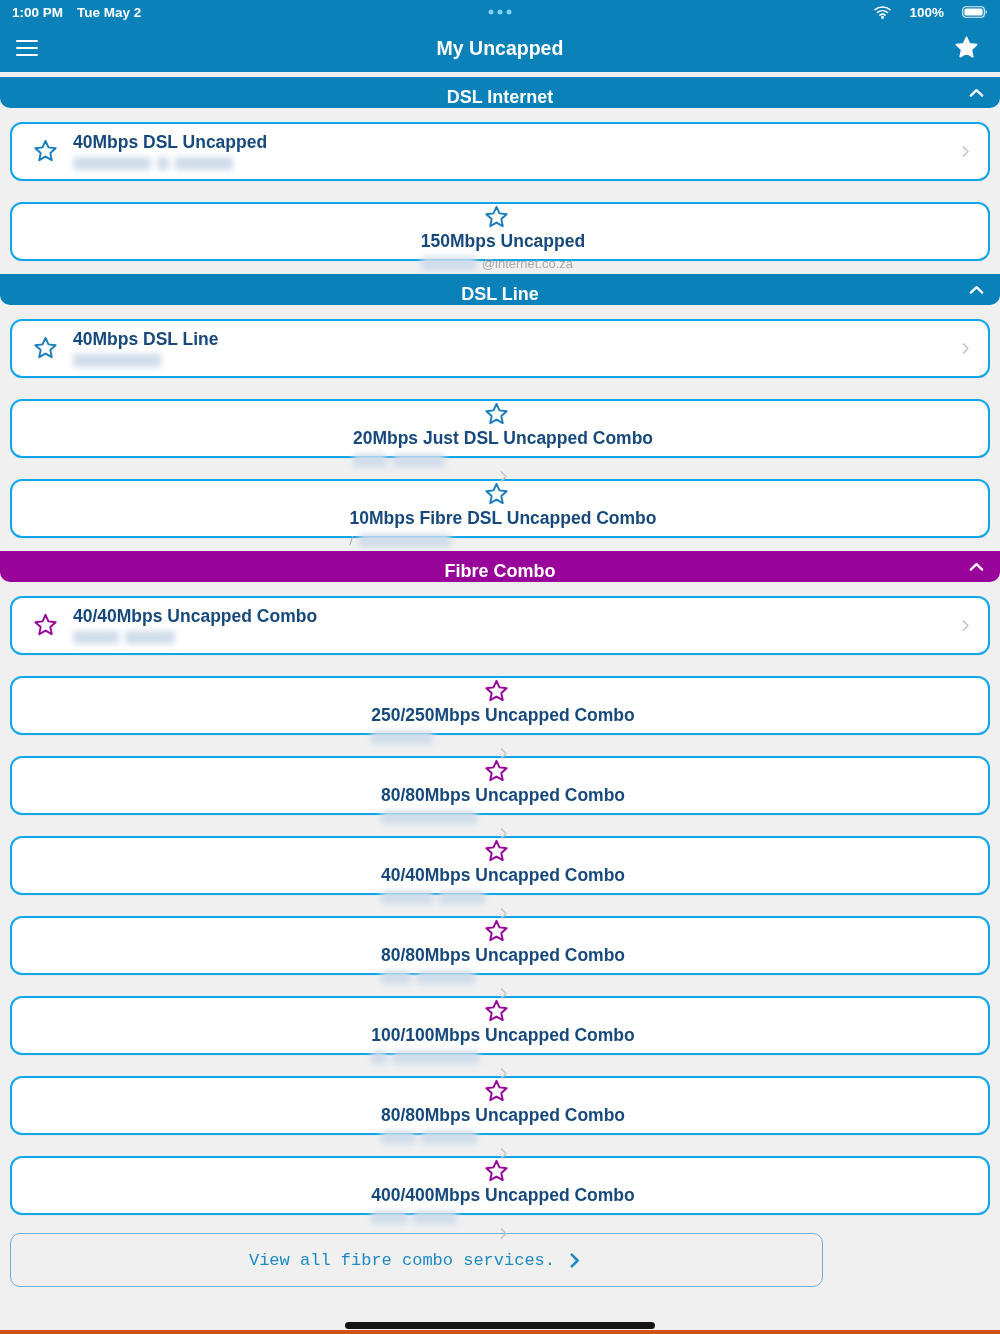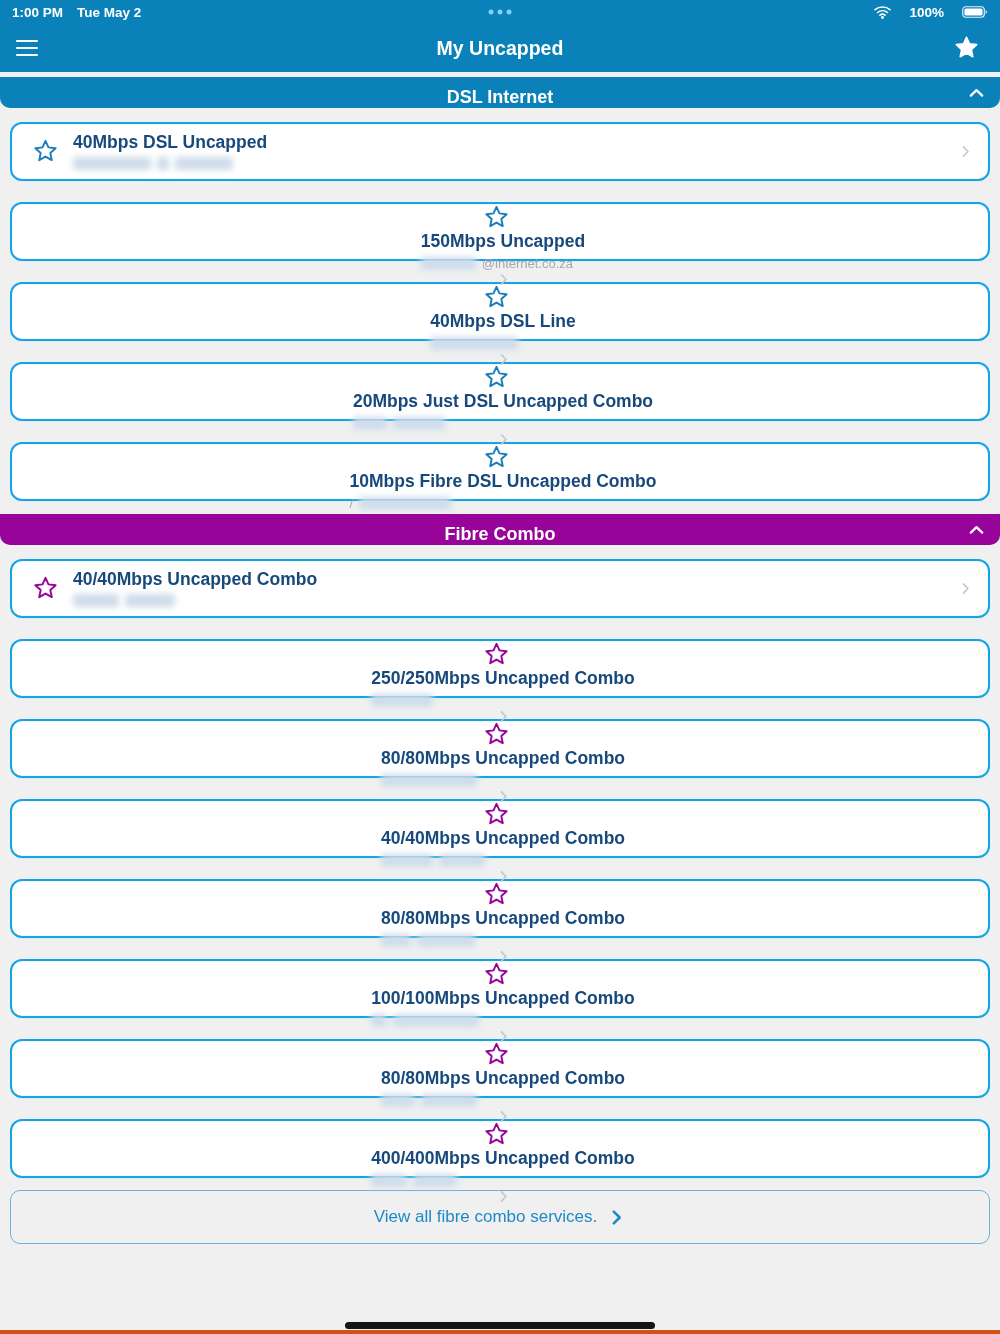--- a/index.html
+++ b/index.html
@@ -56,25 +56,25 @@
   .card-text { flex:1; min-width:0; }
   .card-title { font-size:17.5px; font-weight:700; color:#17497c; }
   .card-sub {
     margin-top:3px; height:16px; display:flex; align-items:center; gap:6px;
     font-size:13px; color:#a7a7ac;
   }
   .blur-seg { display:inline-block; height:13px; border-radius:2px; background:#cfdcea; filter:blur(3px); }
   .card .disclosure { line-height:0; flex:0 0 auto; }
   
   .view-all {
-    margin:12px 10px 0; height:54px;
+    margin:18px 10px 0; height:54px;
     border:1.5px solid #6fb0d8; border-radius:10px;
     display:flex; align-items:center; justify-content:center; gap:10px;
     color:#1d8ac5; font-size:17px; cursor:pointer; background:transparent;
-    width:980px; font-family:Liberation Sans, sans-serif;
+    width:813px; font-family:Liberation Mono, monospace;
   }
   .home-indicator {
     position:absolute; bottom:5px; left:50%; transform:translateX(-50%);
     width:310px; height:7px; background:#141414; border-radius:4px; z-index:5;
   }
   .bottom-edge { position:absolute; bottom:0; left:0; width:100%; height:4px; background:#cf5414; z-index:4; }
 </style>
 </head>
 <body>
 
@@ -155,20 +155,26 @@
         <div class="card-title">150Mbps Uncapped</div>
         <div class="card-sub">
           <span class="blur-seg" style="width: 55px;"></span>
           <span>@internet.co.za</span>
         </div>
       </div>
       <span class="disclosure"><svg width="17" height="17" viewBox="0 0 24 24">
           <polyline points="9,5.5 15.5,12 9,18.5" fill="none" stroke="#c5c5c9" stroke-width="2.1" stroke-linecap="round" stroke-linejoin="round"></polyline>
         </svg></span>
     </div>
+    <div class="section-header">
+      <span>DSL Line</span>
+      <span class="chev-up"><svg width="21" height="21" viewBox="0 0 24 24">
+          <polyline points="5.5,15 12,8.7 18.5,15" fill="none" stroke="#fff" stroke-width="2.6" stroke-linecap="round" stroke-linejoin="round"></polyline>
+        </svg></span>
+    </div>
     <div class="card">
       <span class="star"><svg width="27" height="27" viewBox="0 0 24 24">
           <polygon points="12,2.5 14.65,8.36 21.03,9.06 16.28,13.39 17.58,19.69 12,16.5 6.42,19.69 7.72,13.39 2.97,9.06 9.35,8.36" fill="none" stroke="#1a7dbc" stroke-width="1.7" stroke-linejoin="round"></polygon>
         </svg></span>
       <div class="card-text">
         <div class="card-title">40Mbps DSL Line</div>
         <div class="card-sub">
           <span class="blur-seg" style="width: 88px;"></span>
         </div>
       </div>

